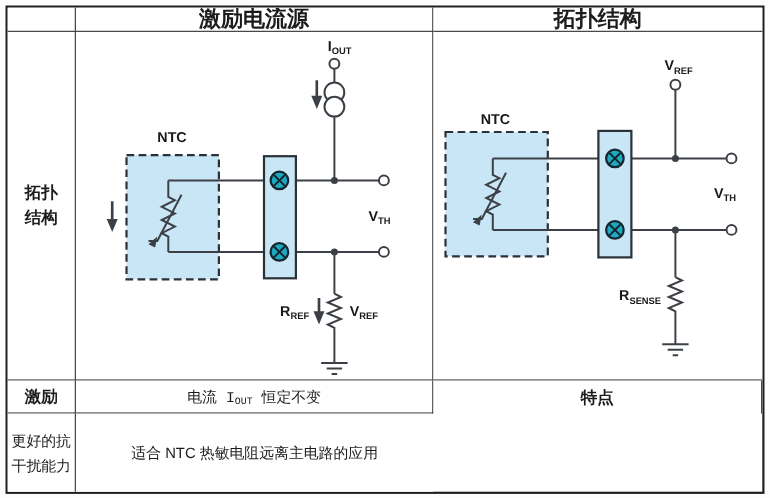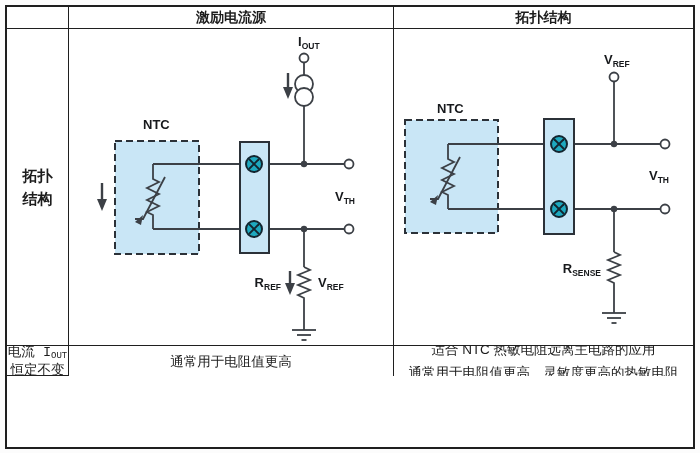--- a/index.html
+++ b/index.html
@@ -17,21 +17,21 @@
     box-sizing:border-box;border:2px solid var(--border);
     display:grid;grid-template-columns:62px 325px 1fr;grid-template-rows:22px 317px 30px 1fr;
     background:var(--cell-bg);
   }
   .cell{
     box-sizing:border-box;border-right:1px solid var(--border);border-bottom:1px solid var(--border);
     display:flex;align-items:center;justify-content:center;overflow:hidden;background:var(--cell-bg);
   }
   .cell.last-col{border-right:none;}
   .cell.last-row{border-bottom:none;}
-  .hdr{font-weight:bold;font-size:14px;}
+  .hdr{font-weight:bold;font-size:20px;}
   .rowlabel{font-weight:bold;font-size:15px;align-items:center;}
   .wraplabel{width:34px;text-align:center;word-break:break-all;line-height:1.55;}
   .bodytext{font-size:13.5px;text-align:center;font-family:Liberation Mono, monospace;}
   .sub{font-size:9px;vertical-align:-2px;}
   .features{display:flex;flex-direction:column;justify-content:center;gap:0;width:100%;}
   .features div{text-align:center;font-size:13.5px;line-height:23px;}
   .circuit{display:block;}
   
   .wire{stroke:var(--wire);stroke-width:1.8;fill:none;}
   .thick{stroke:var(--wire);stroke-width:2.4;fill:none;}
@@ -170,29 +170,34 @@
       <path class="wire" d="M220,223 l6,3 l-12,5 l12,5 l-12,5 l12,5 l-12,5 l6,3 L220,284"></path>
       <text class="clabel" text-anchor="end" x="207" y="244"><tspan>R</tspan><tspan class="csub" dy="3">SENSE</tspan></text>
       <g>
         <line class="wire" x1="208" y1="284" x2="232" y2="284"></line>
         <line class="wire" x1="213" y1="289" x2="227" y2="289"></line>
         <line class="wire" x1="217.5" y1="294" x2="222.5" y2="294"></line>
       </g>
     </svg>
   </div>
 
+  <div class="cell rowlabel">
+    <span>激励</span>
+  </div>
   <div class="cell bodytext">
     <span><span>电流 </span><span>I</span><span class="sub">OUT</span><span> 恒定不变</span></span>
   </div>
 
+  <div class="cell rowlabel last-row">
+    <span>特点</span>
+  </div>
   <div class="cell last-row">
     <div class="features">
-      <div>通常用于电阻值更高</div>
+      <div>更好的抗干扰能力</div>
     </div>
   </div>
   <div class="cell last-col last-row">
     <div class="features">
       <div>适合 NTC 热敏电阻远离主电路的应用</div>
-      <div>通常用于电阻值更高、灵敏度更高的热敏电阻</div>
     </div>
   </div>
 
 </div>
 
 </body></html>

